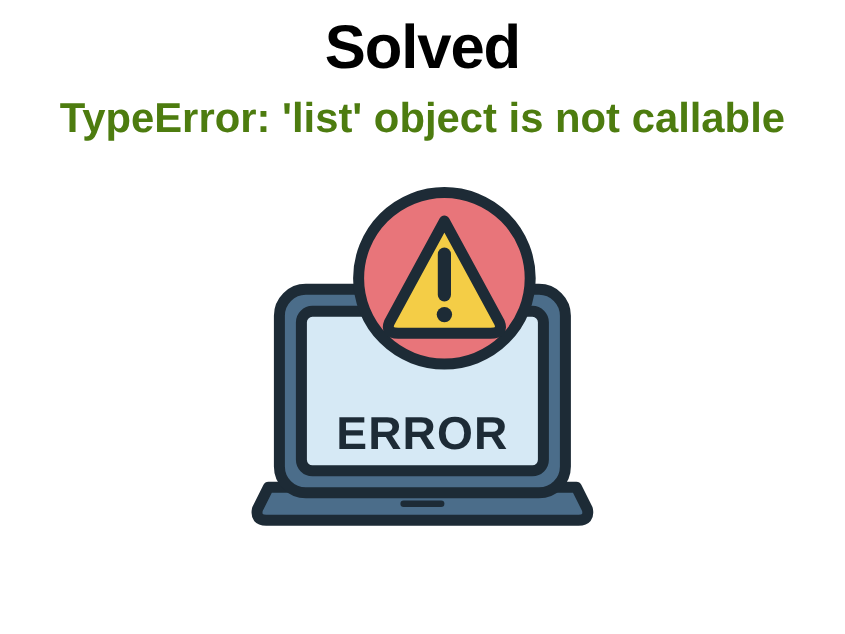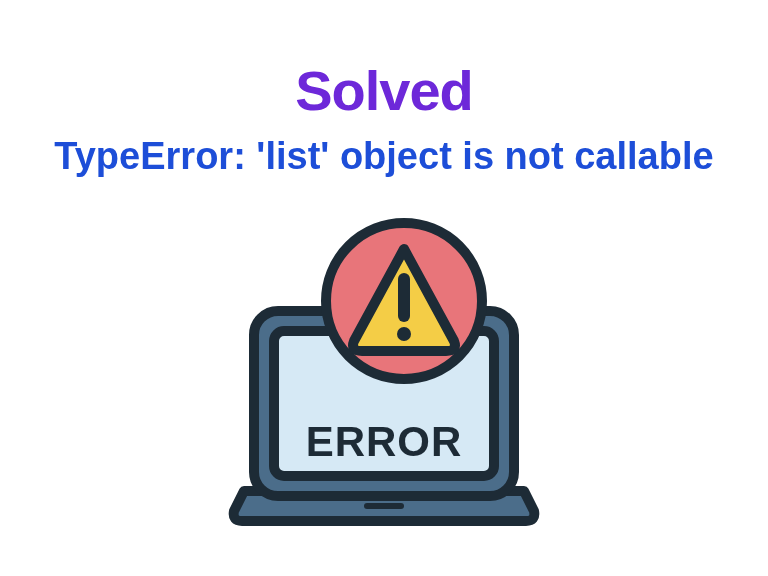--- a/index.html
+++ b/index.html
@@ -9,29 +9,28 @@
       background: #ffffff;
       display: flex;
       flex-direction: column;
       align-items: center;
       font-family: Arial, Helvetica, sans-serif;
       padding-top: 10px;
     }
     .solved-heading {
       font-size: 56px;
       font-weight: 900;
-      color: #6d28d9;
+      color: #000000;
       margin-bottom: 10px;
       letter-spacing: -1px;
-      margin-top: 48px;
     }
     .error-heading {
       font-size: 38px;
       font-weight: 800;
-      color: #1d4ed8;
+      color: #4d7c0f;
       text-align: center;
       line-height: 1.25;
       max-width: 680px;
       margin-bottom: 20px;
     }
     .illustration-wrap {
       position: relative;
       width: 340px;
       height: 340px;
       display: flex;

